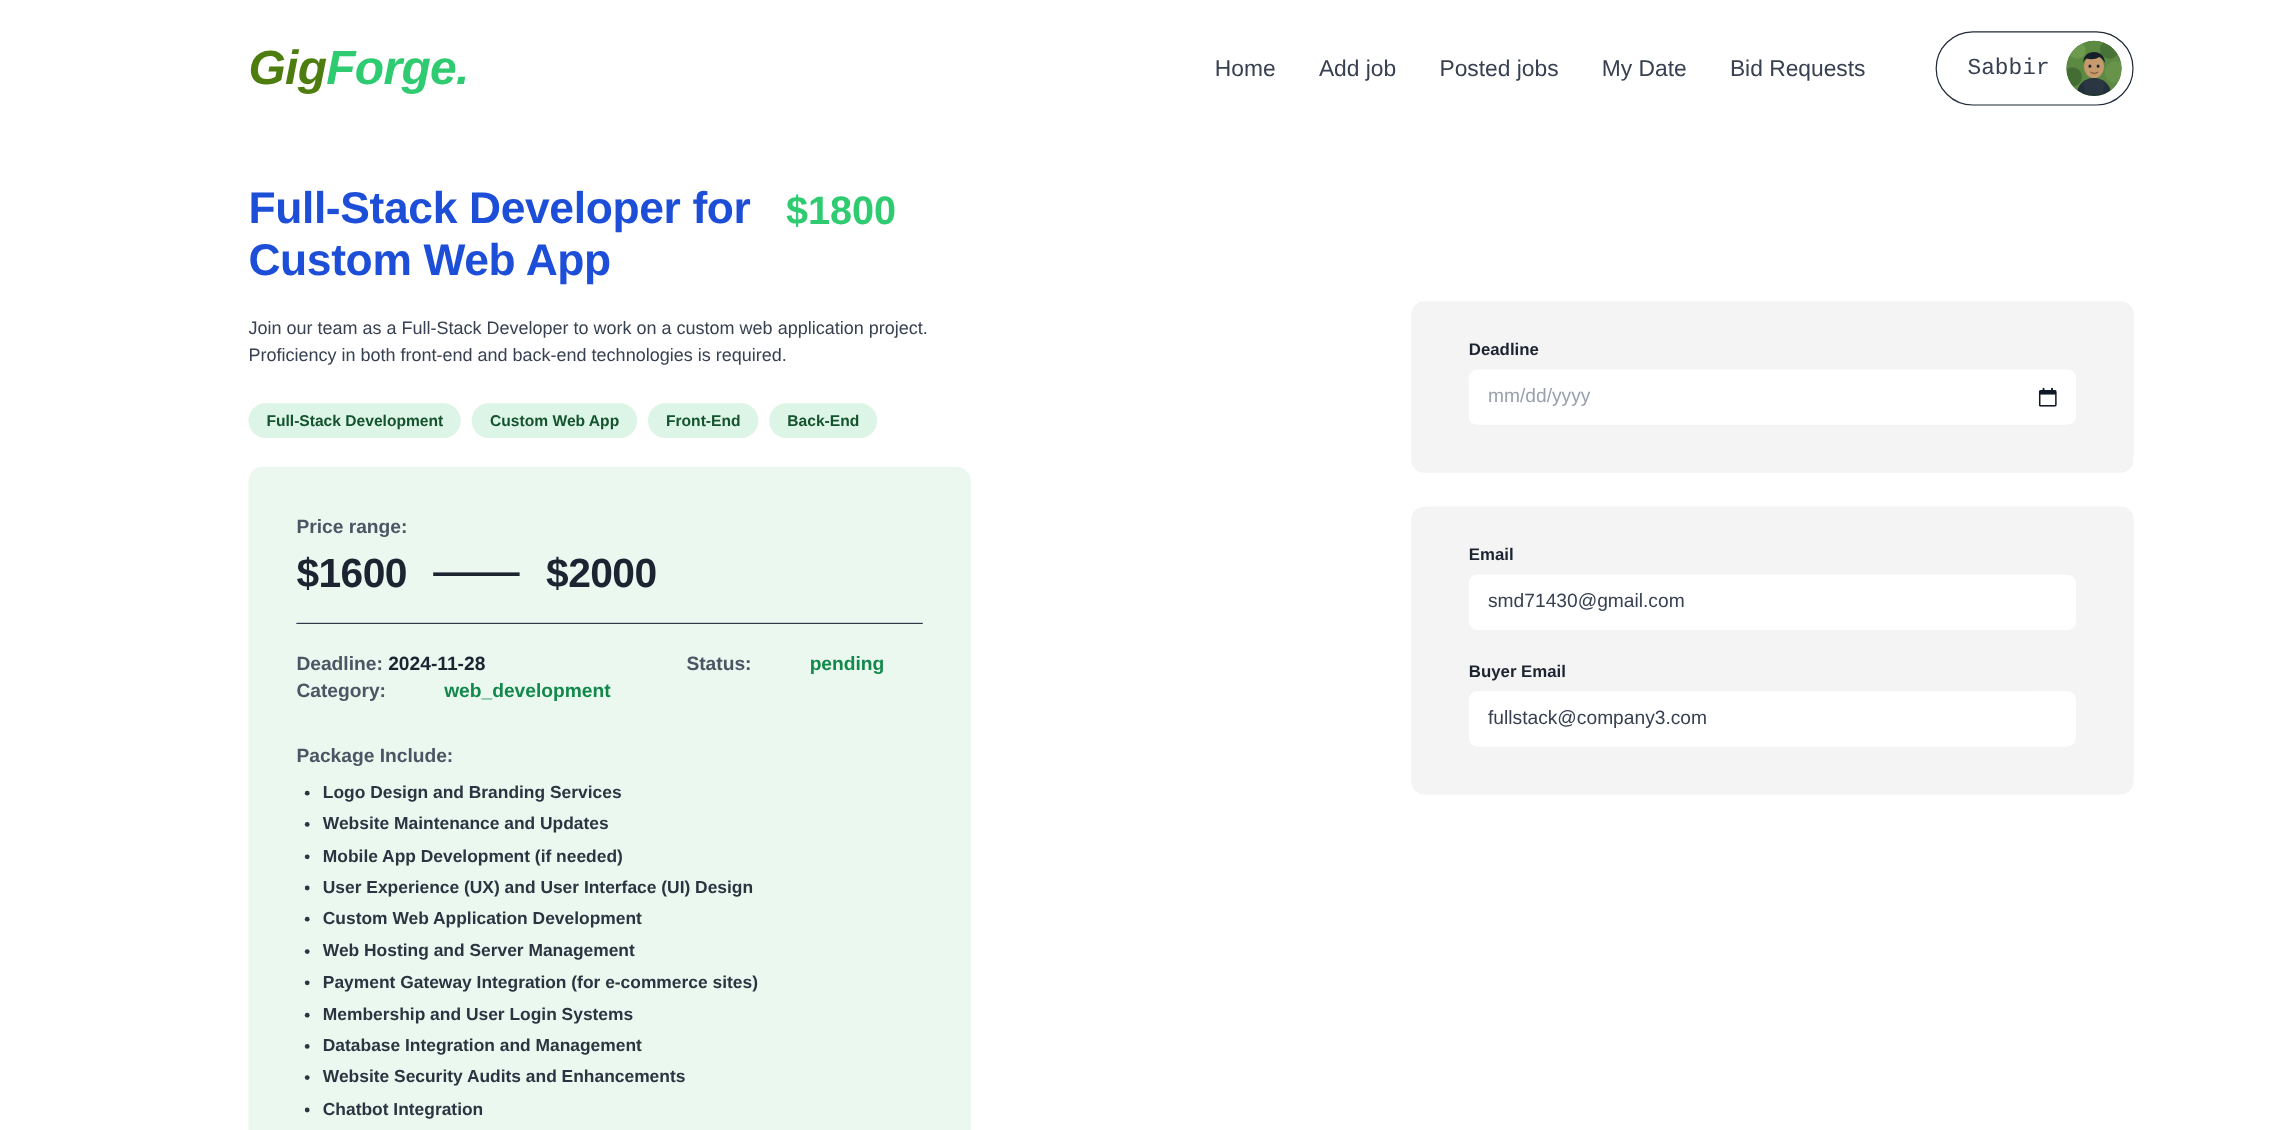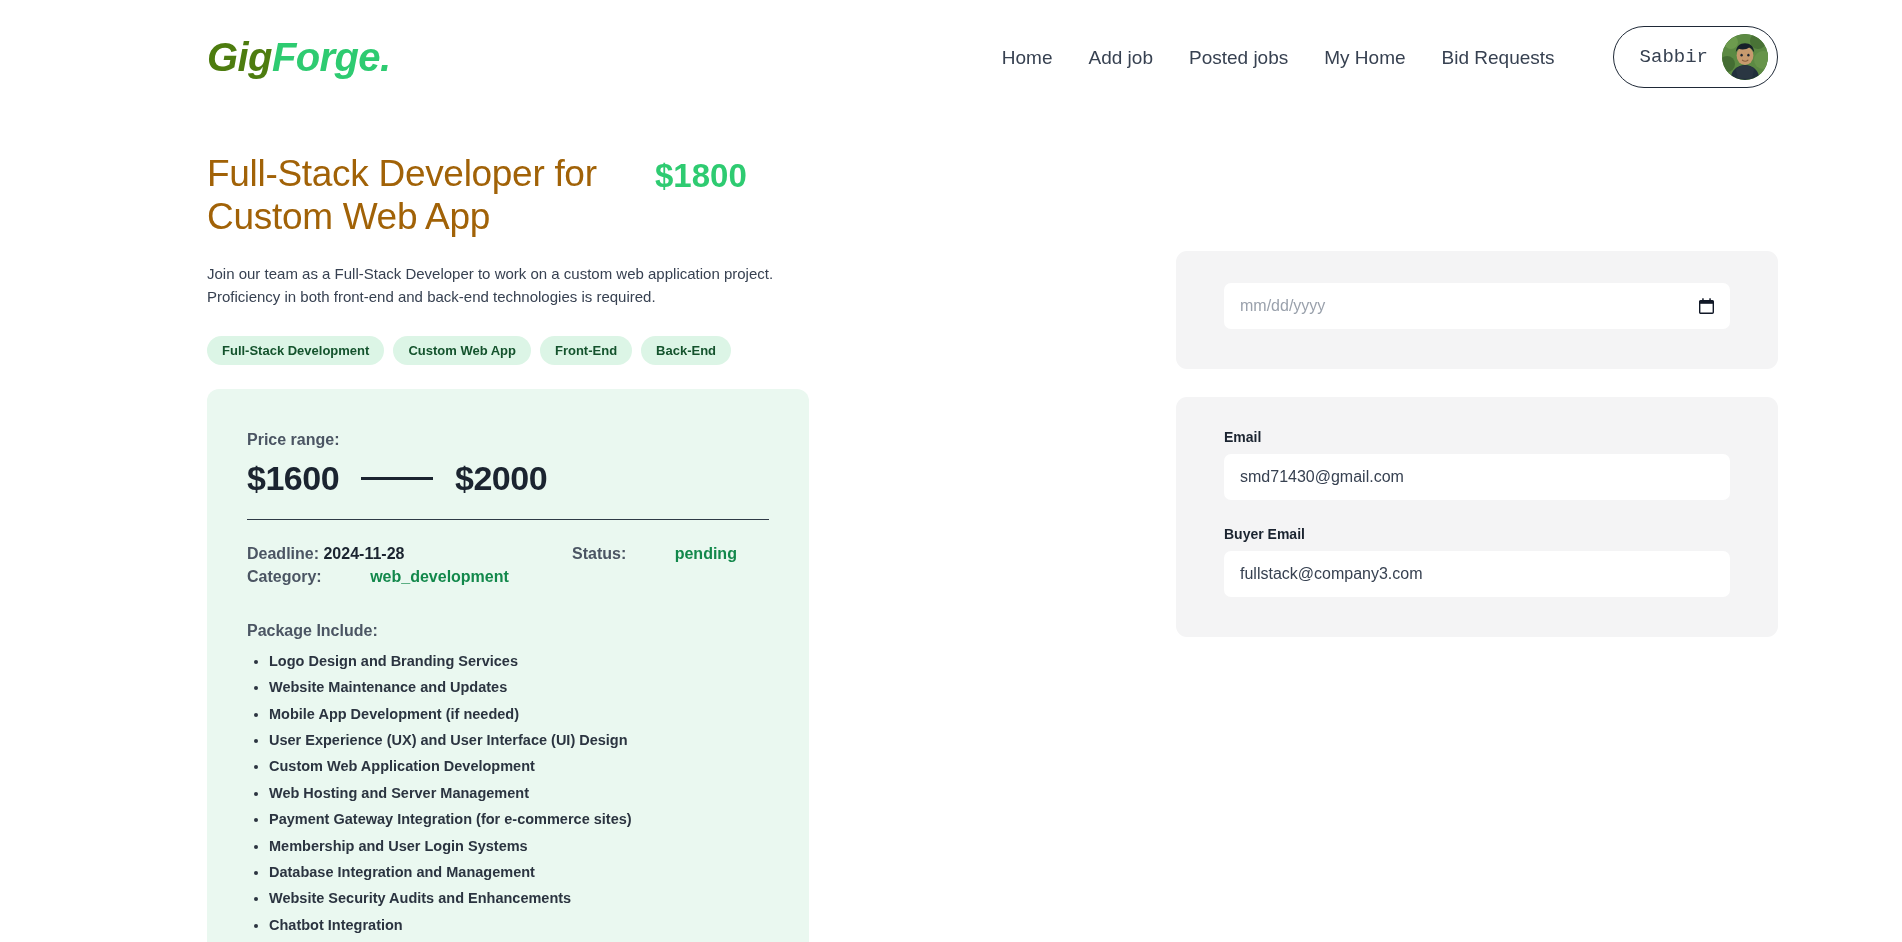--- a/index.html
+++ b/index.html
@@ -80,23 +80,23 @@
 
   
   .title-row {
     display: flex;
     align-items: flex-start;
     gap: 18px;
     margin-top: 57px;
   }
   .job-title {
     font-size: 37px;
-    font-weight: 400;
+    font-weight: 700;
     line-height: 1.15;
-    color: #a16207;
+    color: #1d4ed8;
     margin: 0;
     max-width: 430px;
     letter-spacing: -0.3px;
   }
   .job-price {
     font-size: 33px;
     font-weight: 700;
     color: #2ecb71;
     white-space: nowrap;
     margin-top: 4px;
@@ -244,21 +244,21 @@
 
 <header class="navbar">
   <div class="logo">
     <span class="logo-gig">Gig</span><span class="logo-forge">Forge.</span>
   </div>
 
   <nav class="nav-right">
     <a class="nav-link">Home</a>
     <a class="nav-link">Add job</a>
     <a class="nav-link">Posted jobs</a>
-    <a class="nav-link">My Home</a>
+    <a class="nav-link">My Date</a>
     <a class="nav-link">Bid Requests</a>
 
     <div class="user-pill">
       <span class="user-name">Sabbir</span>
       <span class="avatar">
         <svg viewBox="0 0 46 46" xmlns="http://www.w3.org/2000/svg" aria-hidden="true">
           <defs>
             <clipPath id="avClip">
                 <circle cx="23" cy="23" r="23"></circle>
               </clipPath>
@@ -352,20 +352,21 @@
   </section>
 
   <div class="col-spacer"></div>
 
   <aside class="col-right">
 
     <div class="form-card">
 
 
       <div class="field-group">
+        <label class="field-label">Deadline</label>
         <div class="date-wrap">
           <input class="field-input" type="text" placeholder="mm/dd/yyyy" style="">
           <span class="cal-icon">
             <svg width="15" height="16" viewBox="0 0 15 16" xmlns="http://www.w3.org/2000/svg" aria-hidden="true">
               <rect x="0.7" y="2.6" width="13.6" height="12.7" rx="1" fill="none" stroke="#111827" stroke-width="1.4"></rect>
               <rect x="0.7" y="2.6" width="13.6" height="3.2" fill="#111827"></rect>
               <rect x="3.2" y="0.3" width="1.5" height="3.2" fill="#111827"></rect>
               <rect x="10.3" y="0.3" width="1.5" height="3.2" fill="#111827"></rect>
             </svg>
           </span>

